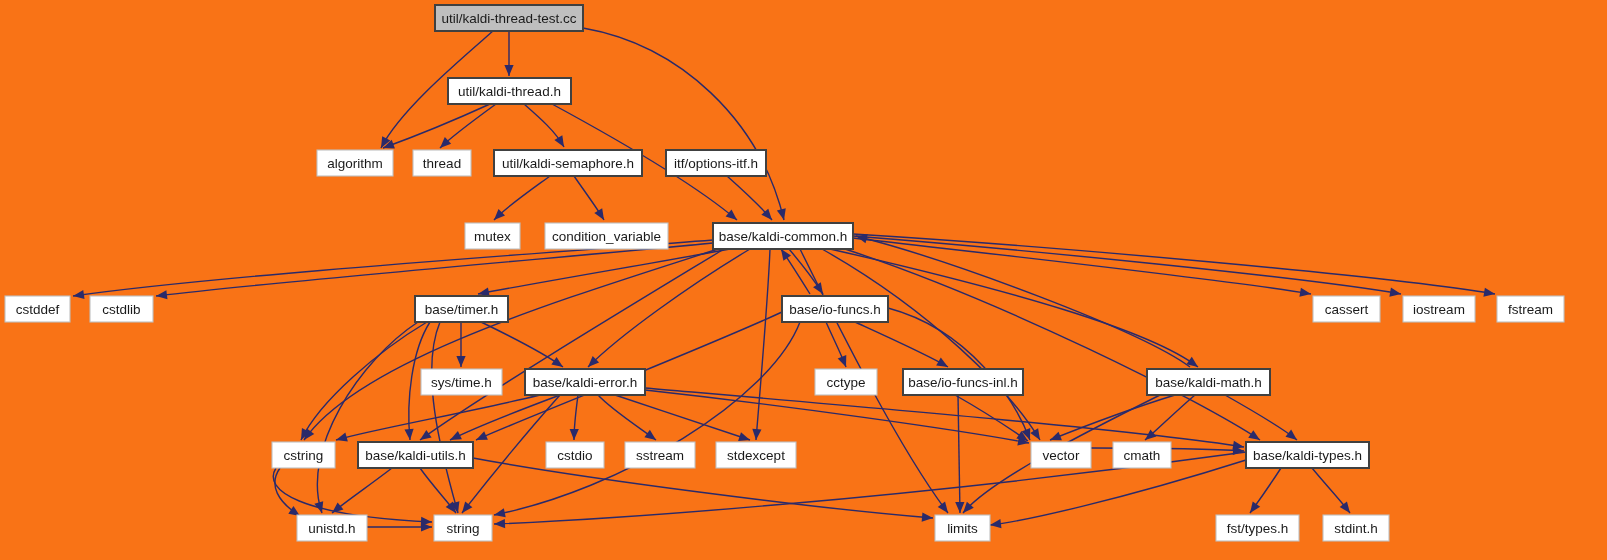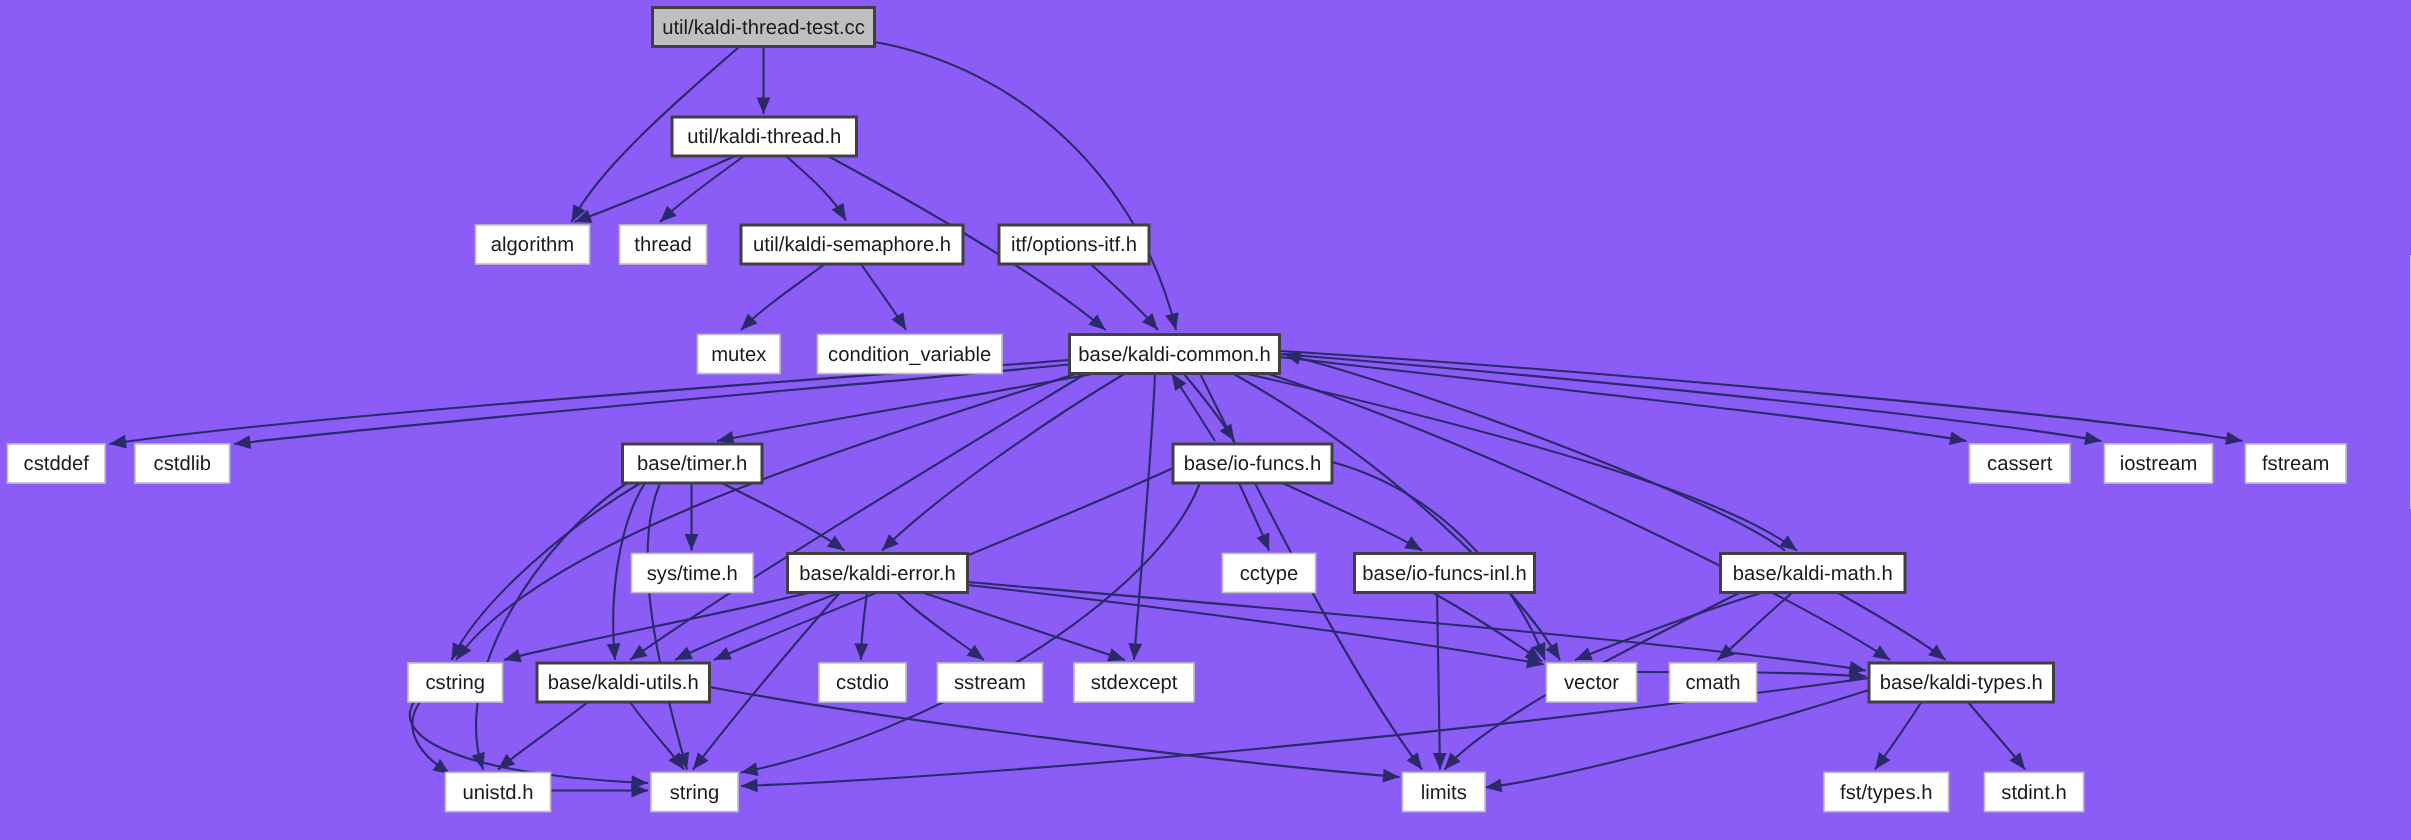--- a/index.html
+++ b/index.html
@@ -4,21 +4,21 @@
 <style>
   html, body {
     margin: 0;
     padding: 0;
     background: #ffffff;
   }
   #graph-root {
     position: relative;
     width: 1607px;
     height: 560px;
-    background: #8b5cf6;
+    background: #f97316;
     font-family: "Liberation Sans", sans-serif;
     overflow: hidden;
   }
   svg#graph-svg {
     position: absolute;
     left: 0;
     top: 0;
     width: 1607px;
     height: 560px;
   }

